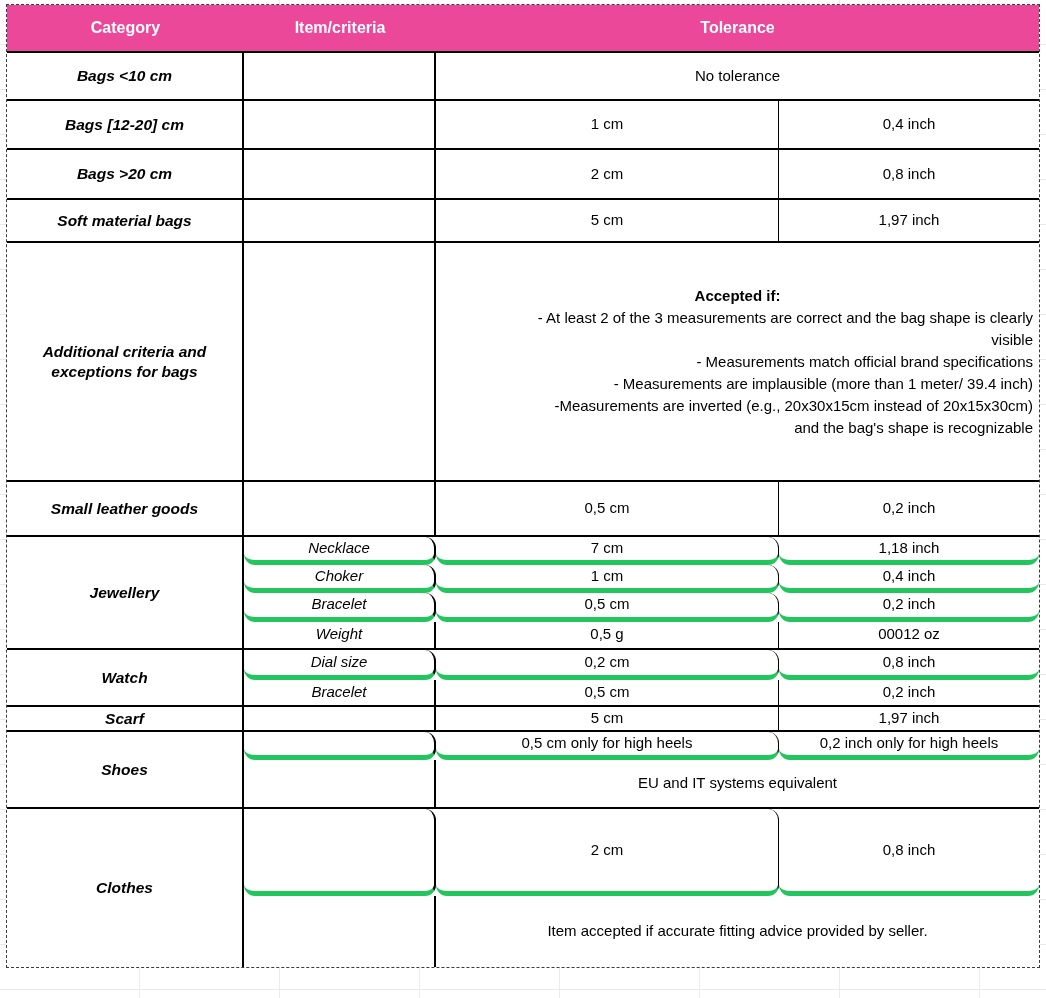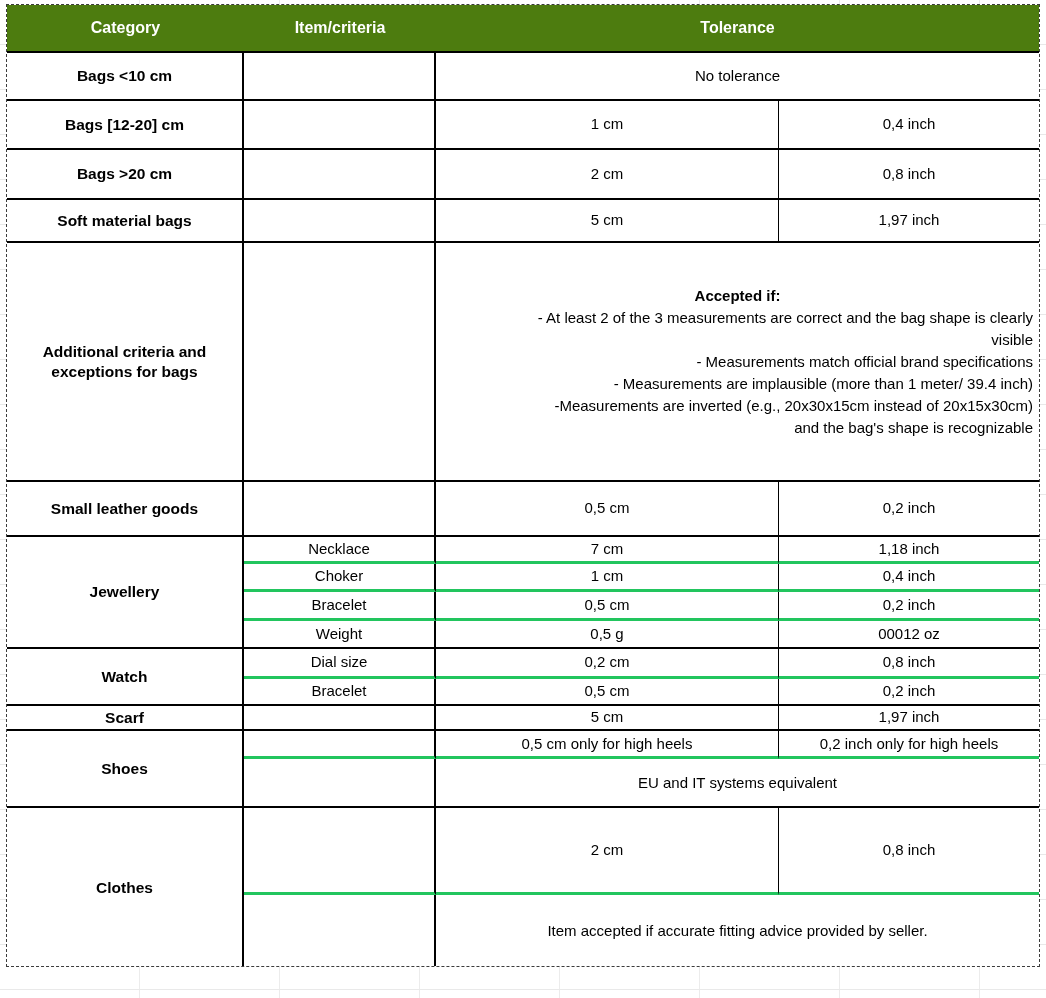--- a/index.html
+++ b/index.html
@@ -33,36 +33,36 @@
   }
   th, td {
     text-align: center;
     vertical-align: middle;
     padding: 2px 6px;
     font-size: 15px;
     line-height: 1.25;
     overflow: hidden;
   }
   tr.header th {
-    background: #4d7c0f;
+    background: #ec4899;
     color: #ffffff;
     font-weight: bold;
     font-size: 16px;
     border-bottom: 2px solid #000;
   }
   td.cat {
     font-weight: bold;
     font-size: 15.5px;
   }
   
-  .r2 { border-right: 2px solid #000; }
+  .r2 { border-right: 2px solid #000; font-style: italic; }
   .r1 { border-right: 1px solid #000; margin-top: 48px; }
   .r0 { border-right: 0; }
   .b2 { border-bottom: 2px solid #000; }
-  .b1 { border-bottom: 3px solid #22c55e; }
+  .b1 { border-bottom: 5px solid #22c55e; border-radius: 11px; }
   .b0 { border-bottom: 0; }
   .acc { line-height: 22px; }
   .acc-title { font-weight: bold; }
   .acc-line { white-space: pre-line; text-align: right; }
 </style>
 </head>
 <body>
 
 <div class="page">
   <div class="table-wrap">

